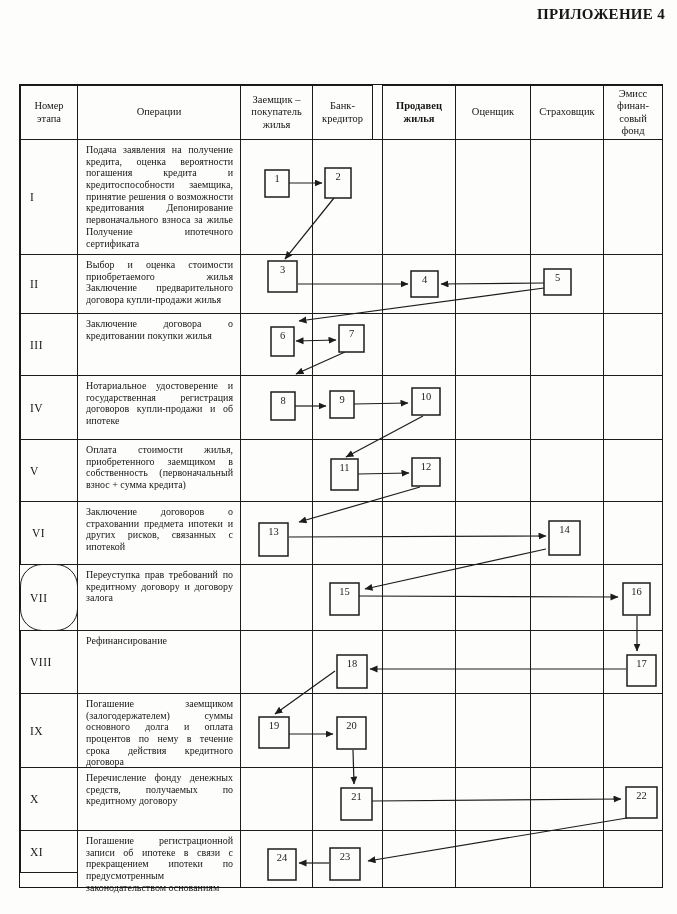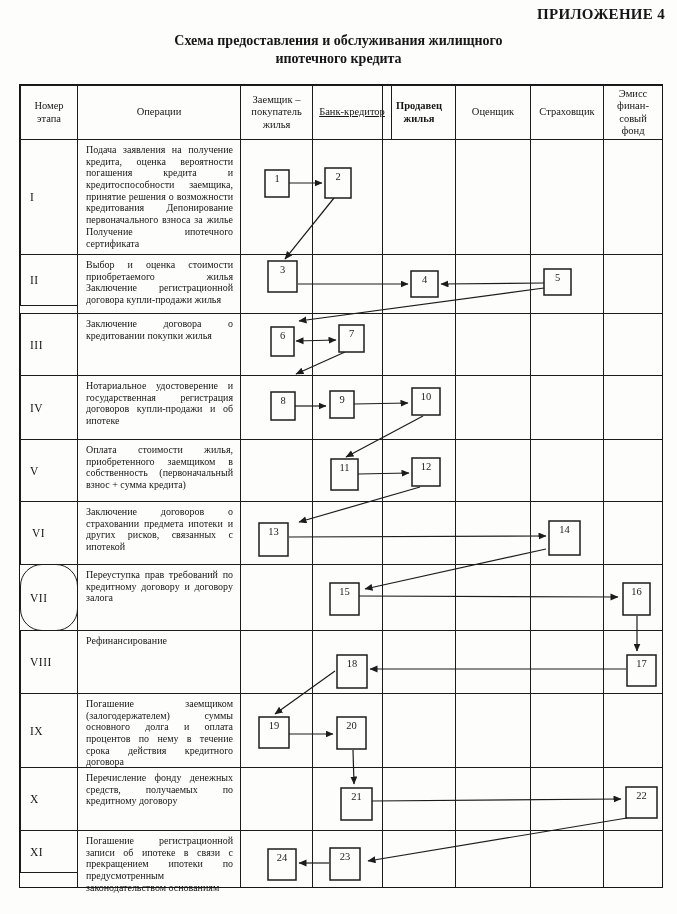--- a/index.html
+++ b/index.html
@@ -42,44 +42,40 @@
     position:absolute;left:19px;top:84px;width:644px;height:804px;
     border:1.5px solid #161616;box-sizing:border-box;pointer-events:none;
   }
   #diagram-layer{position:absolute;left:0;top:0;pointer-events:none;}
 </style>
 </head>
 <body>
 
 <div class="page">
   <div class="appendix">ПРИЛОЖЕНИЕ 4</div>
-  <div class="title">
-    <div>Схема предоставления и обслуживания жилищного</div>
-    <div>ипотечного кредита</div>
-  </div>
 
   <div id="table-layer">
       <div class="cell hcell" style="left: 20px; top: 85px; width: 58px; height: 55px;">Номер этапа</div>
       <div class="cell hcell" style="left: 77px; top: 85px; width: 164px; height: 55px;">Операции</div>
       <div class="cell hcell" style="left: 240px; top: 85px; width: 73px; height: 55px;">Заемщик – покупатель жилья</div>
-      <div class="cell hcell" style="left: 312px; top: 85px; width: 80px; height: 55px; text-decoration: underline;">Банк-кредитор</div>
+      <div class="cell hcell" style="left: 312px; top: 85px; width: 61px; height: 55px;">Банк-кредитор</div>
       <div class="cell hcell bold" style="left: 382px; top: 85px; width: 74px; height: 55px;">Продавец жилья</div>
       <div class="cell hcell" style="left: 455px; top: 85px; width: 76px; height: 55px;">Оценщик</div>
       <div class="cell hcell" style="left: 530px; top: 85px; width: 74px; height: 55px;">Страховщик</div>
       <div class="cell hcell" style="left: 603px; top: 85px; width: 60px; height: 55px;">Эмисс финан-совый фонд</div>
       <div class="cell stage" style="left: 20px; top: 139px; width: 58px; height: 116px;">I</div>
       <div class="cell ops" style="left: 77px; top: 139px; width: 164px; height: 116px;">Подача заявления на получение кредита, оценка вероятности погашения кредита и кредитоспособности заемщика, принятие решения о возможности кредитования Депонирование первоначального взноса за жилье Получение ипотечного сертификата</div>
       <div class="cell " style="left: 240px; top: 139px; width: 73px; height: 116px;"></div>
       <div class="cell " style="left: 312px; top: 139px; width: 71px; height: 116px;"></div>
       <div class="cell " style="left: 382px; top: 139px; width: 74px; height: 116px;"></div>
       <div class="cell " style="left: 455px; top: 139px; width: 76px; height: 116px;"></div>
       <div class="cell " style="left: 530px; top: 139px; width: 74px; height: 116px;"></div>
       <div class="cell " style="left: 603px; top: 139px; width: 60px; height: 116px;"></div>
-      <div class="cell stage" style="left: 20px; top: 254px; width: 58px; height: 52px;">II</div>
-      <div class="cell ops" style="left: 77px; top: 254px; width: 164px; height: 60px;">Выбор и оценка стоимости приобретаемого жилья Заключение регистрационной договора купли-продажи жилья</div>
+      <div class="cell stage" style="left: 20px; top: 254px; width: 58px; height: 60px;">II</div>
+      <div class="cell ops" style="left: 77px; top: 254px; width: 164px; height: 60px;">Выбор и оценка стоимости приобретаемого жилья Заключение предварительного договора купли-продажи жилья</div>
       <div class="cell " style="left: 240px; top: 254px; width: 73px; height: 60px;"></div>
       <div class="cell " style="left: 312px; top: 254px; width: 71px; height: 60px;"></div>
       <div class="cell " style="left: 382px; top: 254px; width: 74px; height: 60px;"></div>
       <div class="cell " style="left: 455px; top: 254px; width: 76px; height: 60px;"></div>
       <div class="cell " style="left: 530px; top: 254px; width: 74px; height: 60px;"></div>
       <div class="cell " style="left: 603px; top: 254px; width: 60px; height: 60px;"></div>
       <div class="cell stage" style="left: 20px; top: 313px; width: 58px; height: 63px;">III</div>
       <div class="cell ops" style="left: 77px; top: 313px; width: 164px; height: 63px;">Заключение договора о кредитовании покупки жилья</div>
       <div class="cell " style="left: 240px; top: 313px; width: 73px; height: 63px;"></div>
       <div class="cell " style="left: 312px; top: 313px; width: 71px; height: 63px;"></div>

